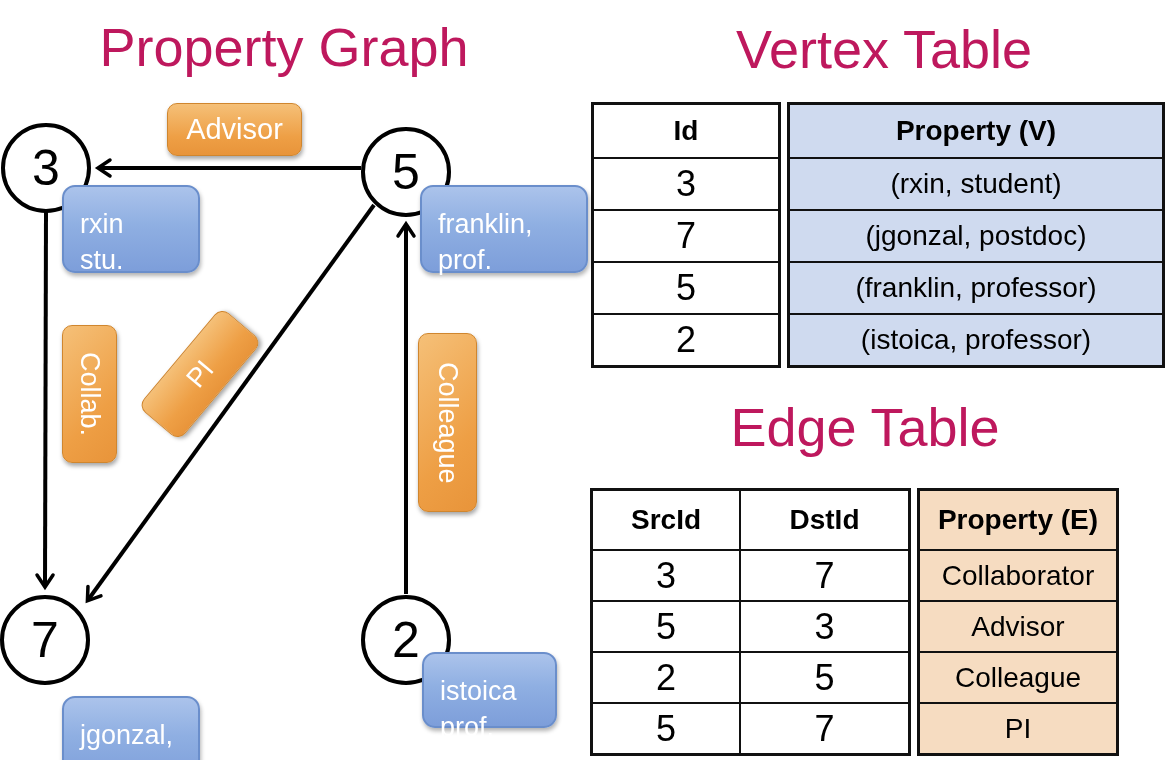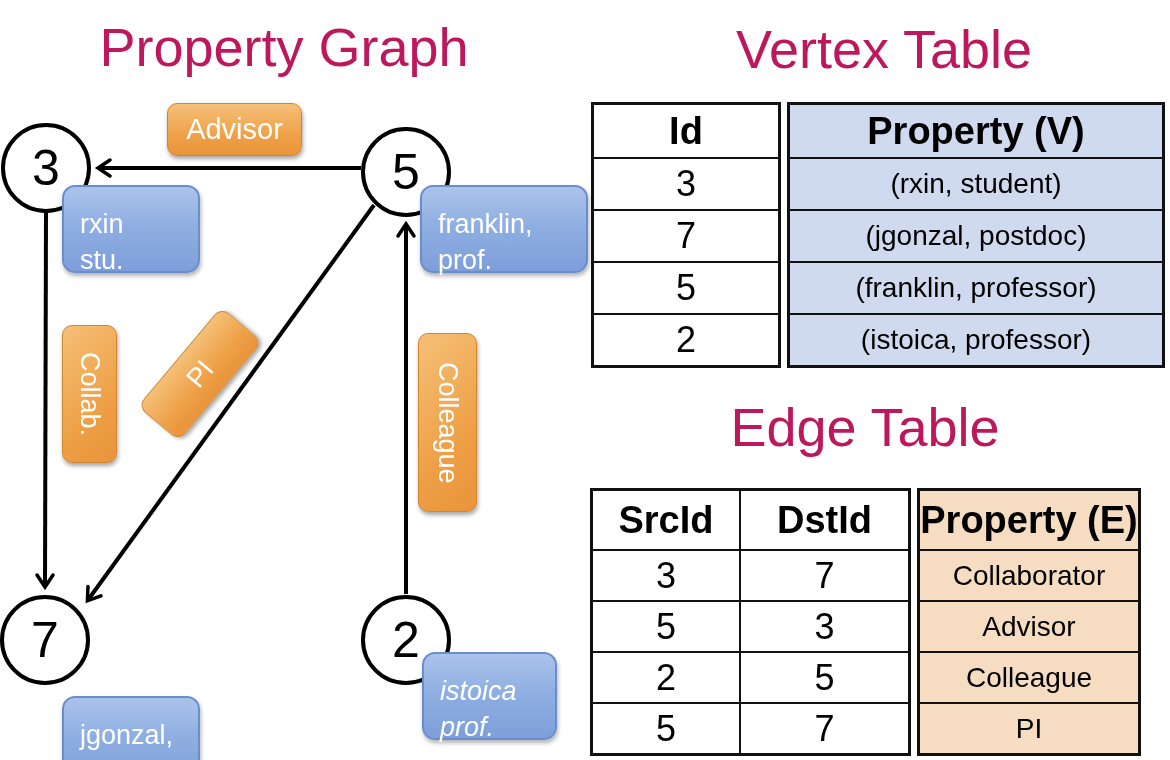--- a/index.html
+++ b/index.html
@@ -44,53 +44,53 @@
     position:absolute; box-sizing:border-box; z-index:4;
     background:linear-gradient(180deg,#abc3eb 0%,#8fafe2 45%,#7d9eda 100%);
     border:2px solid #6a8ecb; border-radius:13px; color:#fff;
     font-size:27px; line-height:1.32; padding:20px 0 0 16px;
     box-shadow:1px 3px 4px rgba(0,0,0,.3);
   }
   .vcard span { display:block; }
   #vcard-rxin     { left:62px;  top:185px; width:138px; height:88px; }
   #vcard-franklin { left:420px; top:185px; width:168px; height:88px; }
   #vcard-jgonzal  { left:62px;  top:652px; width:138px; height:88px;margin-top:44px; }
-  #vcard-istoica  { left:422px; top:652px; width:135px; height:88px;font-style:italic; }
+  #vcard-istoica  { left:422px; top:652px; width:135px; height:76px; }
 
   
   #edges { position:absolute; left:0; top:0; z-index:1; }
 
   
   .tbl { position:absolute; display:flex; gap:6px; z-index:1; }
   #vertex-table { left:591px; top:102px; }
   #edge-table   { left:590px; top:488px; }
   .col { box-sizing:border-box; border:3px solid #111; background:#fff; }
   .cell {
     display:flex; align-items:center; justify-content:center;
     border-top:2px solid #111; white-space:nowrap;
   }
   .cell:first-child { border-top:none; }
-  .hcell { font-weight:bold; font-size:38px; }
+  .hcell { font-weight:bold; font-size:28px; }
   .num   { font-size:36px; }
   .ptext { font-size:28px; }
   
   #vertex-table .hcell { height:52px; }
   #vertex-table .cell  { height:50px; }
   #vertex-table .cell:first-child { height:52px; }
   .vt-id   { width:190px; }
   .vt-prop { width:378px; background:#cfdaef; }
   
   #edge-table .hcell { height:58px; }
   #edge-table .cell  { height:49px; }
   #edge-table .cell:first-child { height:58px; }
   .et-group { display:flex; box-sizing:border-box; border:3px solid #111; background:#fff; }
   .et-src { width:146px; }
   .et-dst { width:169px; border-left:2px solid #111; }
   .et-src, .et-dst { box-sizing:border-box; }
-  .et-prop { width:224px; background:#f6dcc1; }
+  .et-prop { width:202px; background:#f6dcc1; }
 </style>
 </head>
 <body>
 
 <div class="canvas">
 
   <div class="title" id="title-graph">Property Graph</div>
   <div class="title" id="title-vertex">Vertex Table</div>
   <div class="title" id="title-edge">Edge Table</div>
 

